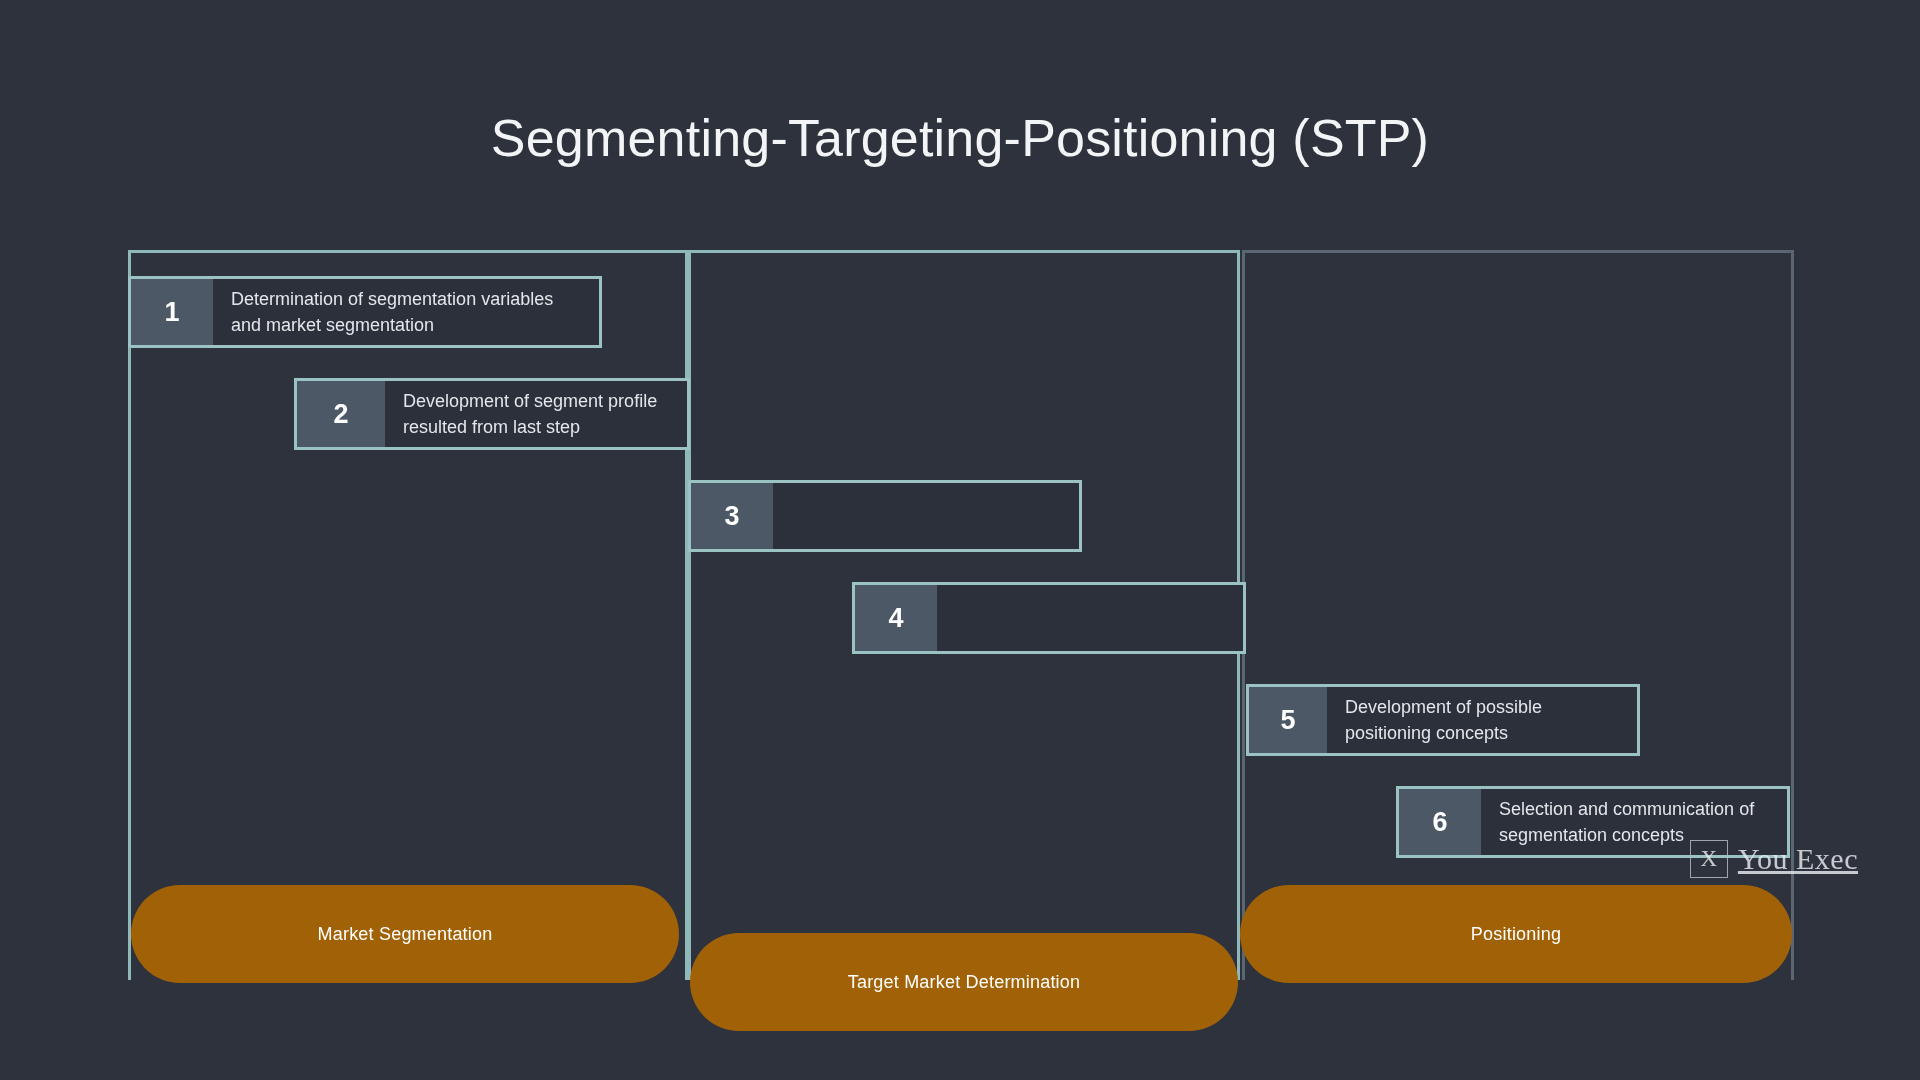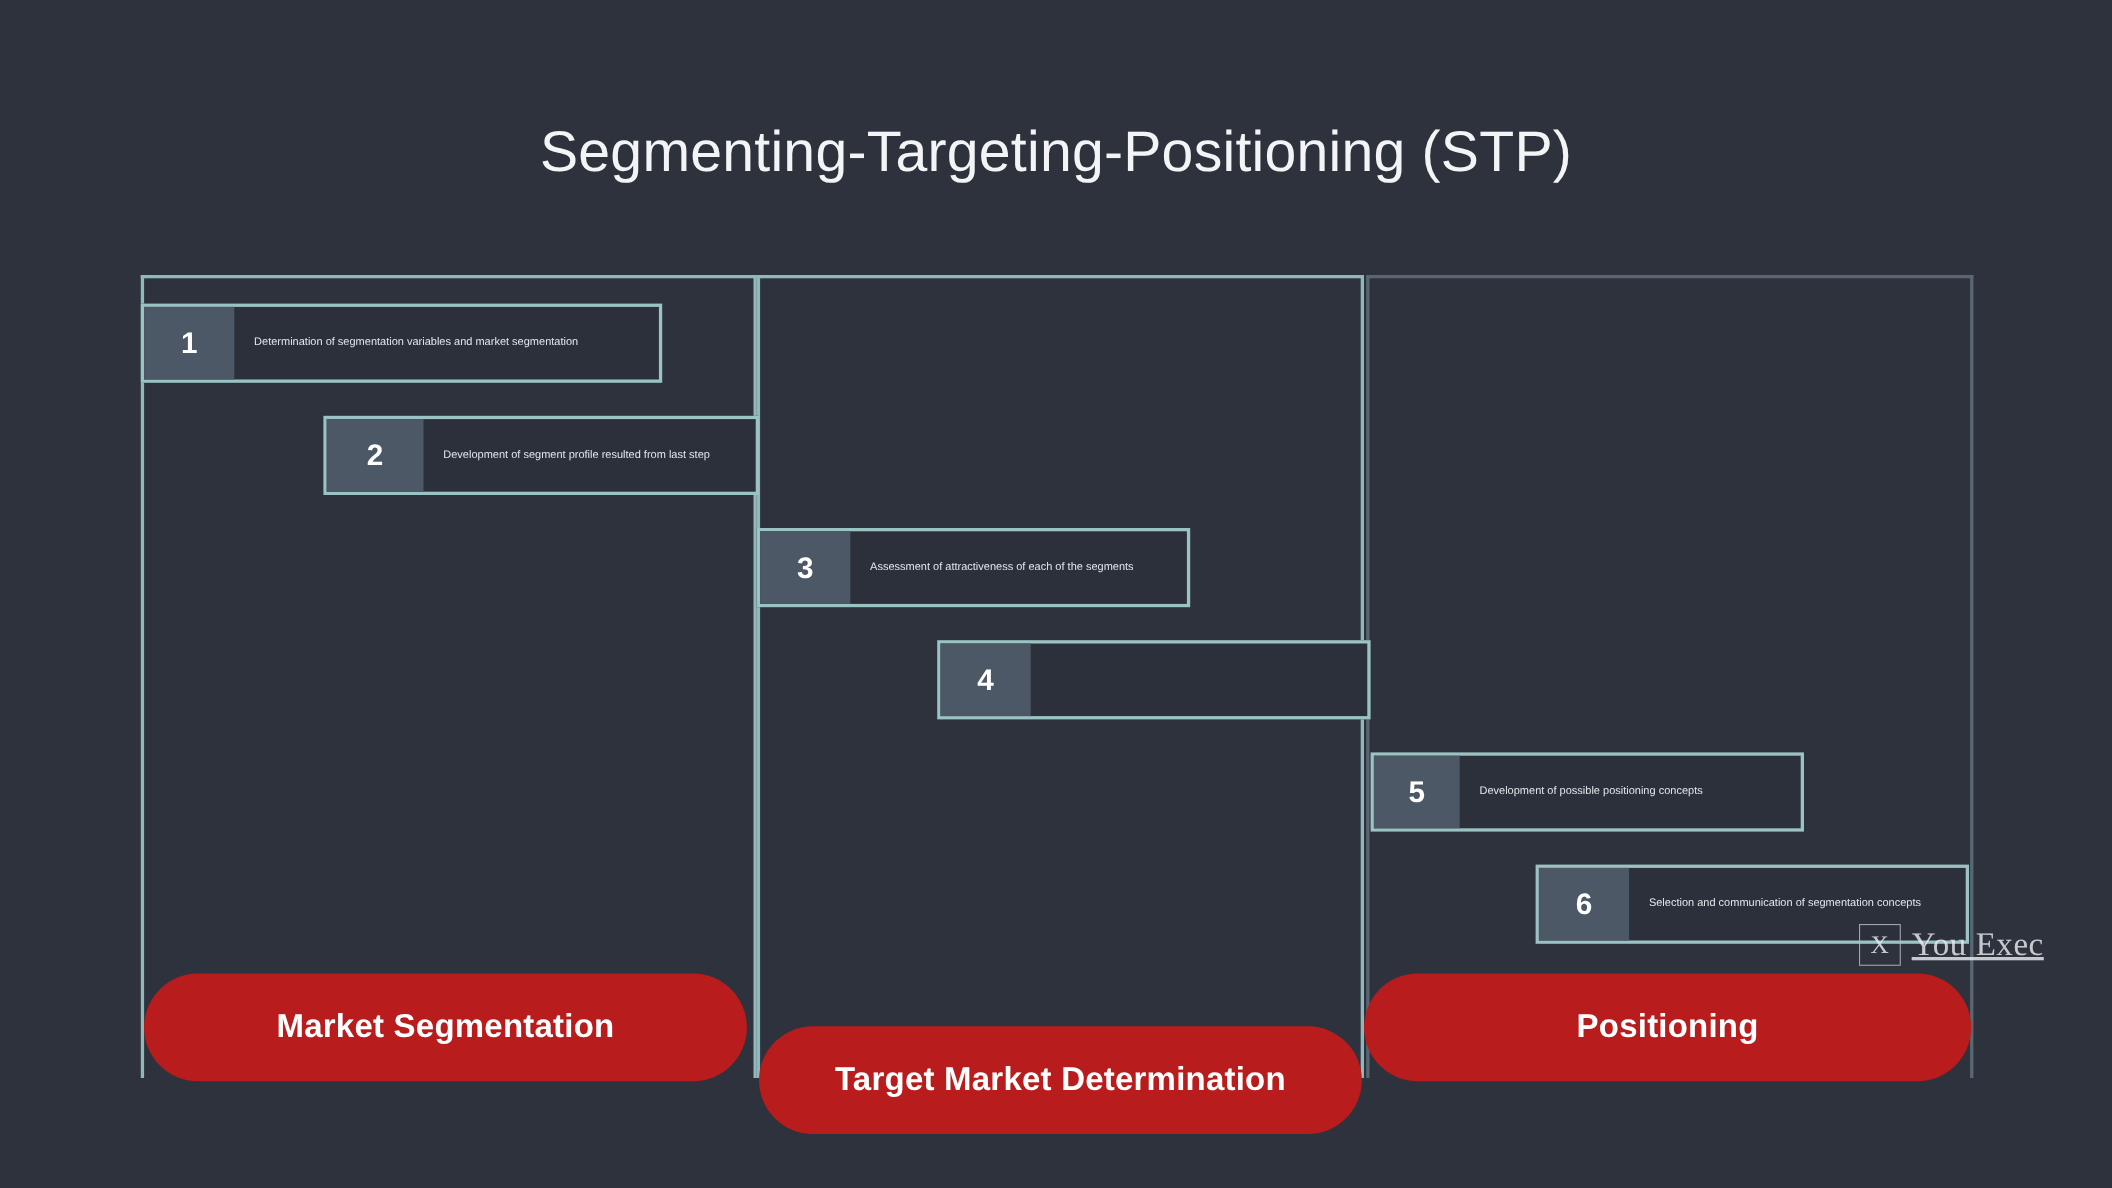--- a/index.html
+++ b/index.html
@@ -61,21 +61,21 @@
     display: flex;
     align-items: center;
     justify-content: center;
   }
   .step .desc {
     flex: 1 1 auto;
     display: flex;
     align-items: center;
     padding: 0 18px;
     color: #e3e7ea;
-    font-size: 10px;
+    font-size: 18px;
     line-height: 1.45;
   }
   .step.s1 { left: 128px;  top: 276px; width: 474px; }
   .step.s2 { left: 294px;  top: 378px; width: 396px; }
   .step.s3 { left: 688px;  top: 480px; width: 394px; }
   .step.s4 { left: 852px;  top: 582px; width: 394px; }
   .step.s5 { left: 1246px; top: 684px; width: 394px; }
   .step.s6 { left: 1396px; top: 786px; width: 394px; }
 
   .step.s1 .num { width: 82px; }
@@ -83,28 +83,28 @@
   .step.s3 .num { width: 82px; }
   .step.s4 .num { width: 82px; }
   .step.s5 .num { width: 78px; }
   .step.s6 .num { width: 82px; }
 
   
   .pill {
     position: absolute;
     top: 885px;
     height: 98px;
-    background: #b91c1c;
+    background: #a16207;
     border-radius: 49px;
     display: flex;
     align-items: center;
     justify-content: center;
     color: #ffffff;
-    font-size: 30px;
-    font-weight: 700;
+    font-size: 18px;
+    font-weight: 400;
     letter-spacing: 0.2px;
   }
   .pill.p1 { left: 131px;  width: 548px; }
   .pill.p2 { left: 690px;  width: 548px; margin-top: 48px; }
   .pill.p3 { left: 1240px; width: 552px; }
 
   
   .logo {
     position: absolute;
     right: 62px;
@@ -150,21 +150,20 @@
     <div class="desc">Determination of segmentation variables and market segmentation</div>
   </div>
 
   <div class="step s2">
     <div class="num">2</div>
     <div class="desc">Development of segment profile resulted from last step</div>
   </div>
 
   <div class="step s3">
     <div class="num">3</div>
-    <div class="desc">Assessment of attractiveness of each of the segments</div>
   </div>
 
   <div class="step s4">
     <div class="num">4</div>
   </div>
 
   <div class="step s5">
     <div class="num">5</div>
     <div class="desc">Development of possible positioning concepts</div>
   </div>

